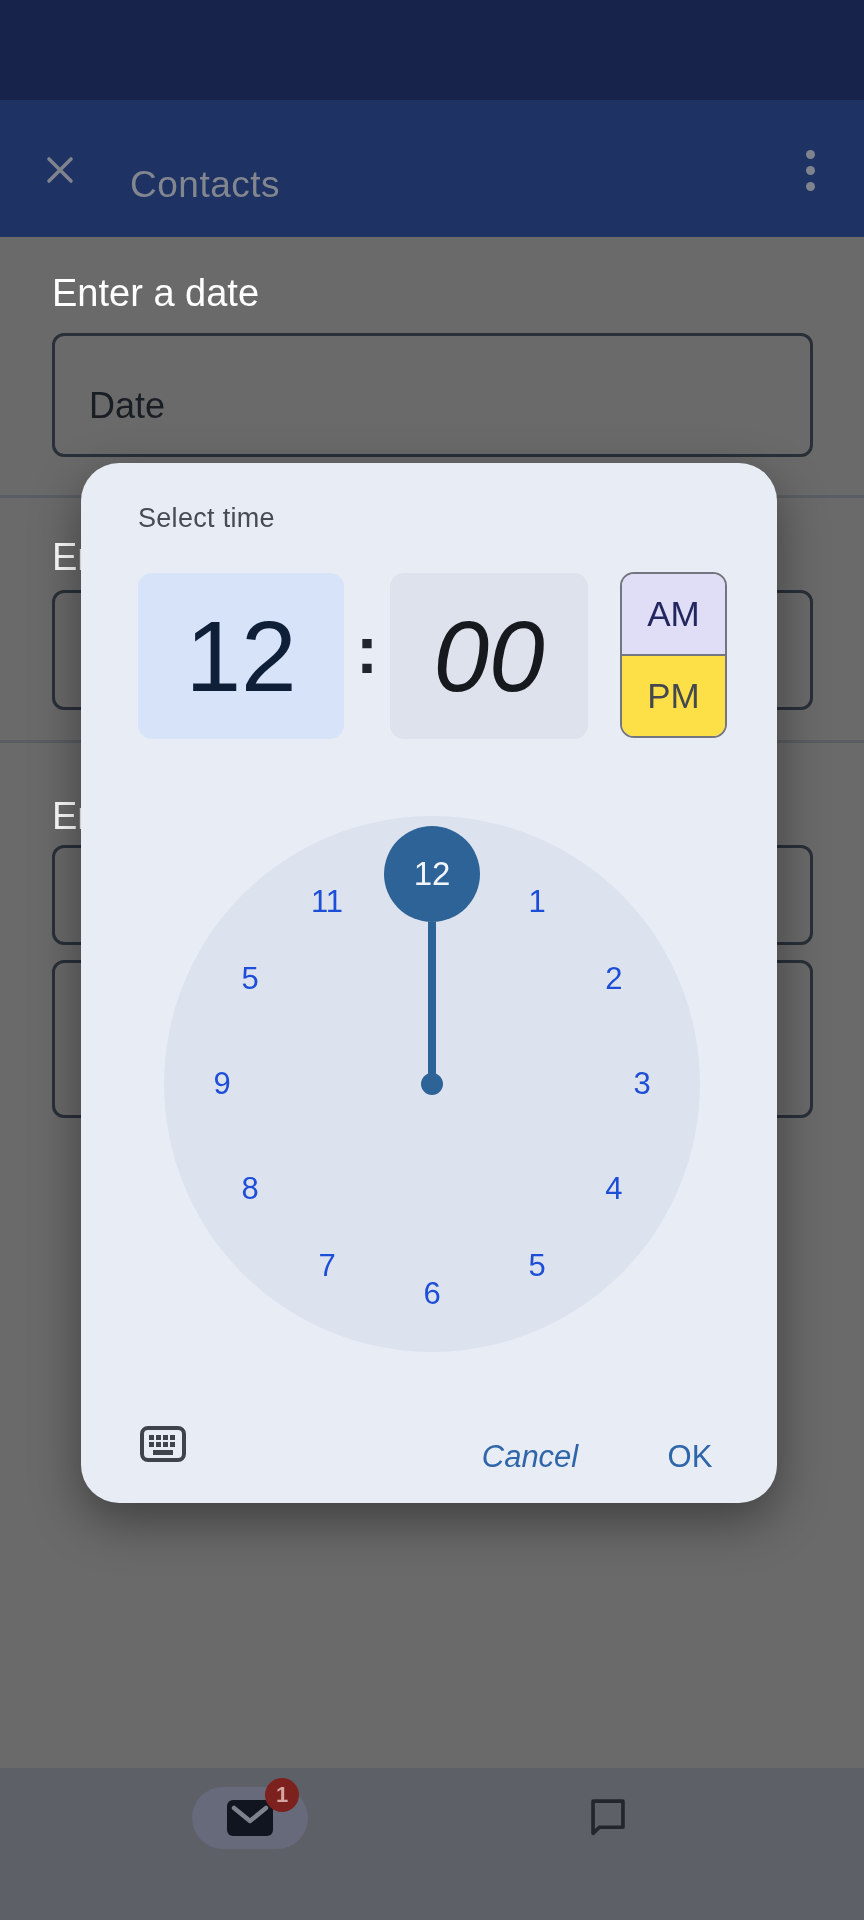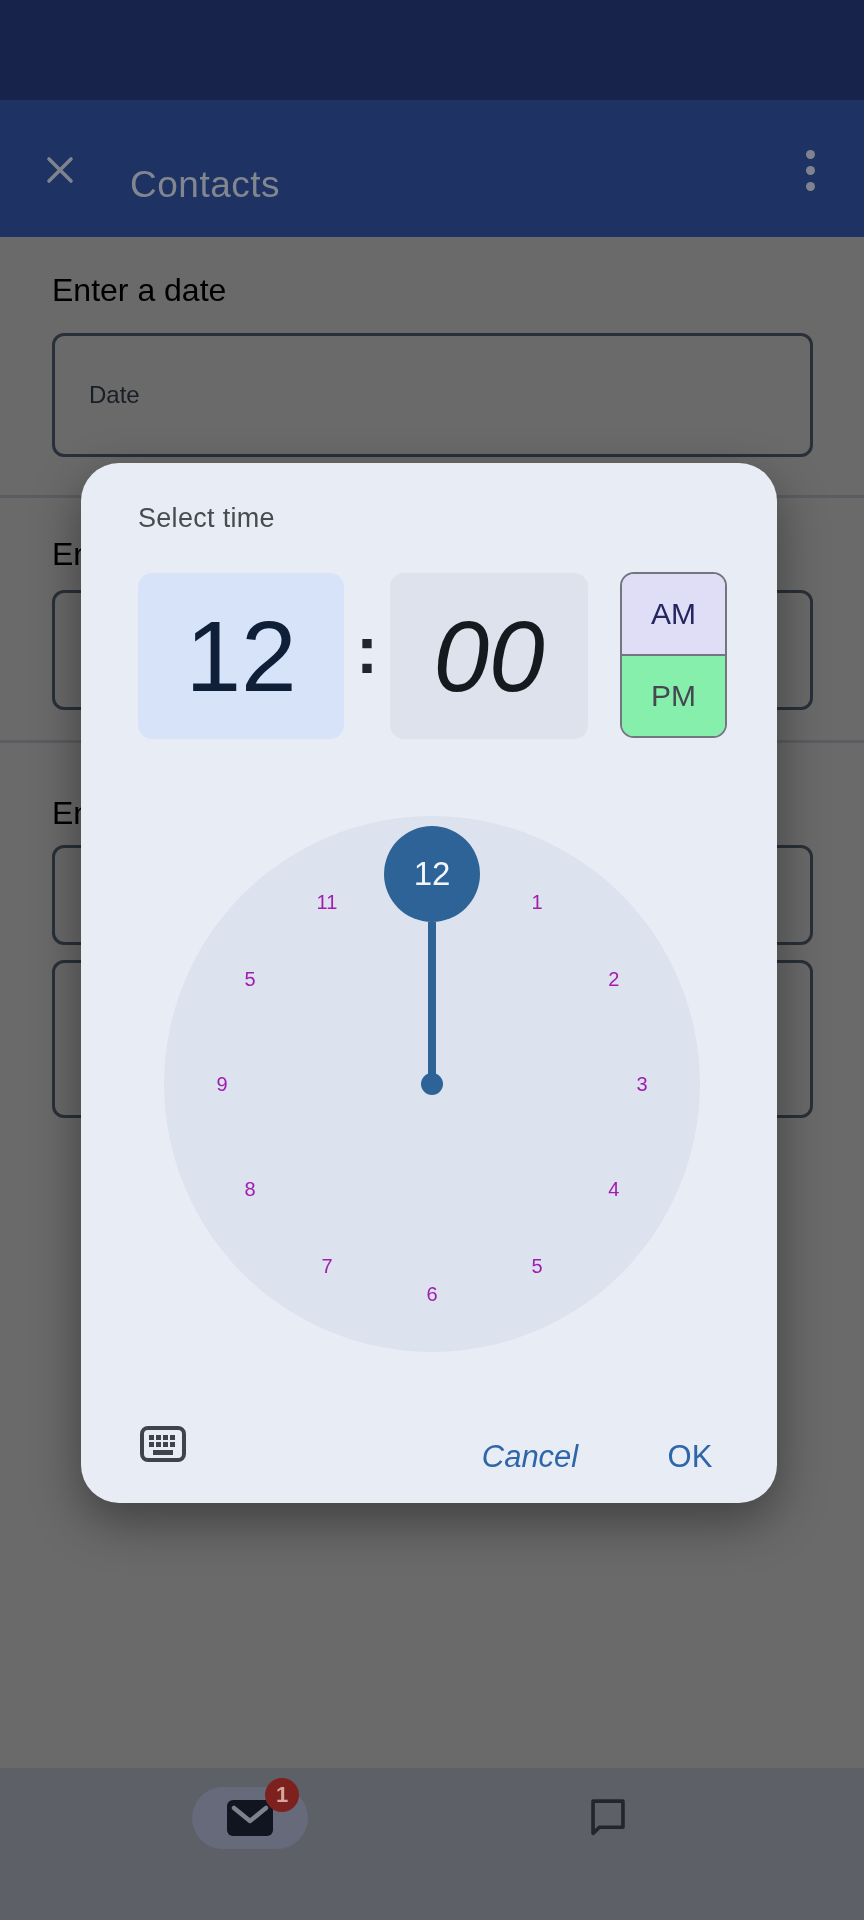--- a/index.html
+++ b/index.html
@@ -18,50 +18,50 @@
   .status-bar{left:0;top:0;width:864px;height:100px;background:var(--status-bar-bg);}
   .app-bar{left:0;top:100px;width:864px;height:137px;background:var(--app-bar-bg);}
   .app-bar-title{left:130px;top:0;height:169px;display:flex;align-items:center;
     font-size:37px;font-weight:500;color:#82868f;letter-spacing:.5px;}
   .close-btn{left:40px;top:50px;width:40px;height:40px;}
   .overflow-btn{left:796px;top:146px;width:28px;height:48px;display:flex;
     flex-direction:column;align-items:center;justify-content:center;gap:7px;}
   .overflow-btn i{width:9px;height:9px;border-radius:50%;background:#7f838e;}
 
   
-  .bg-label{left:52px;font-size:32px;color:#000000;}
+  .bg-label{left:52px;font-size:38px;color:#ffffff;}
   .bg-input{left:52px;width:761px;border:3px solid #2a3039;border-radius:12px;}
   .bg-divider{left:0;width:864px;height:3px;background:#5a5d61;}
   .date-input{top:333px;height:124px;}
-  .date-input span{position:absolute;left:34px;top:0;height:118px;display:flex;
-    align-items:center;font-size:24px;color:#191d24;}
+  .date-input span{position:absolute;left:34px;top:11px;height:118px;display:flex;
+    align-items:center;font-size:36px;color:#191d24;}
 
   
   .dialog{left:81px;top:463px;width:696px;height:1040px;border-radius:38px;
     background:var(--dialog-bg);box-shadow:0 18px 50px rgba(0,0,0,.4);padding-left:24px;}
   .dialog-title{left:57px;top:40px;font-size:27px;color:#474b52;letter-spacing:.3px;}
   .hour-box{left:57px;top:110px;width:206px;height:166px;border-radius:14px;
     background:var(--hour-box-bg);display:flex;align-items:center;justify-content:center;
     font-size:100px;color:#0f1f38;}
   .time-sep{left:263px;top:104px;width:46px;height:166px;display:flex;align-items:center;
     justify-content:center;font-size:66px;font-weight:700;color:#21252c;}
   .minute-box{left:309px;top:110px;width:198px;height:166px;border-radius:14px;
     background:var(--minute-box-bg);display:flex;align-items:center;justify-content:center;
     font-size:100px;color:#16191e;font-style:italic;}
   .ampm{left:539px;top:109px;width:107px;height:166px;border:2px solid #73767e;
     border-radius:14px;overflow:hidden;display:flex;flex-direction:column;}
   .ampm .half{flex:1;display:flex;align-items:center;justify-content:center;
-    font-size:30px;font-weight:500;}
+    font-size:35px;font-weight:500;}
   .am-half{background:var(--am-bg);color:#23265f;border-bottom:2px solid #73767e;}
-  .pm-half{background:#86efac;color:#45484f;}
+  .pm-half{background:#fde047;color:#45484f;}
 
   .dial{left:83px;top:353px;width:536px;height:536px;border-radius:50%;
     background:var(--dial-bg);}
-  .clock-number{position:absolute;transform:translate(-50%,-50%);font-size:20px;
-    color:#a21caf;}
+  .clock-number{position:absolute;transform:translate(-50%,-50%);font-size:31px;
+    color:#1d4ed8;}
   .dial-hand{left:264px;top:106px;width:8px;height:162px;background:var(--accent-blue);}
   .dial-center{left:257px;top:257px;width:22px;height:22px;border-radius:50%;
     background:var(--accent-blue);}
   .dial-selection{left:220px;top:10px;width:96px;height:96px;border-radius:50%;
     background:var(--accent-blue);display:flex;align-items:center;justify-content:center;
     font-size:33px;color:#f2f6fa;}
 
   .kb-btn{left:47px;top:946px;width:70px;height:70px;display:flex;align-items:center;
     justify-content:center;}
   .dlg-action{top:994px;transform:translate(-50%,-50%);font-size:31px;font-weight:500;

